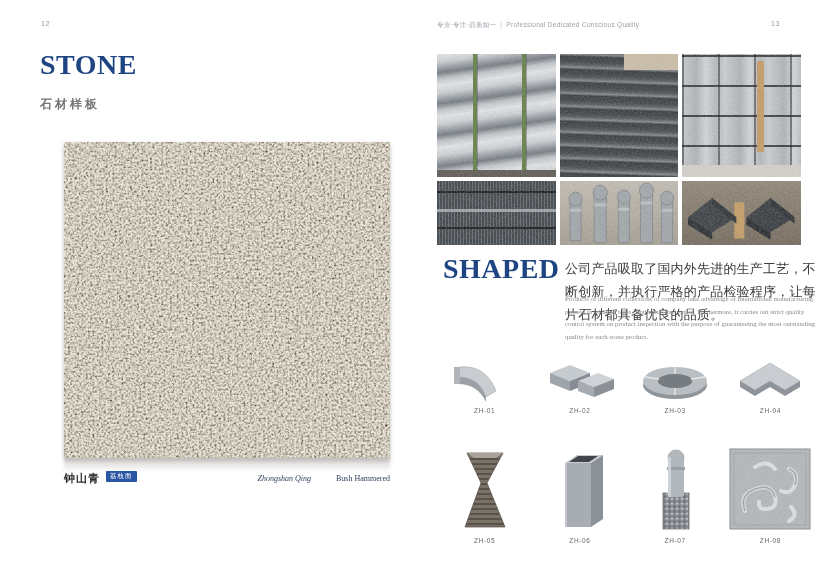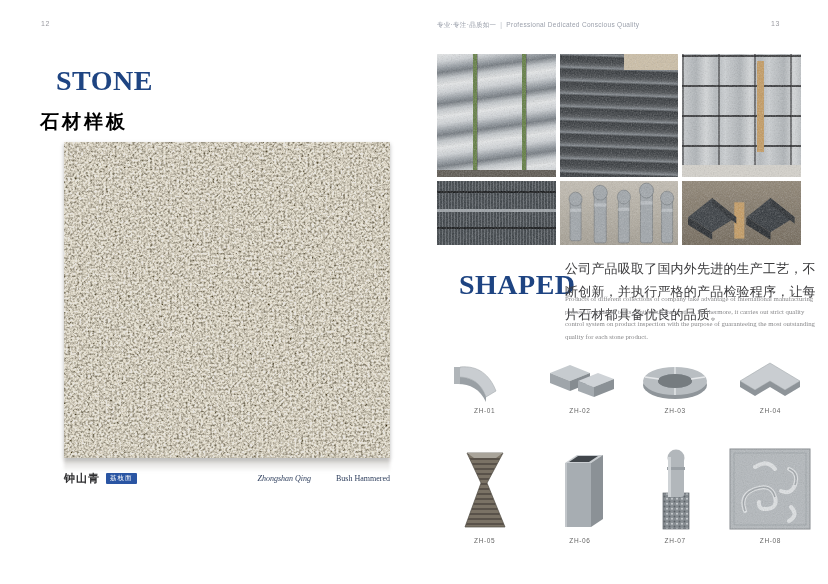--- a/index.html
+++ b/index.html
@@ -13,25 +13,25 @@
 
   
   .pagenum{font-size:7px;color:#9a9aa0;letter-spacing:.5px;}
   #pn-left{left:41px;top:20px;}
   #pn-right{left:771px;top:20px;}
   .slogan{left:437px;top:21px;font-size:6.5px;color:#9ba0ab;letter-spacing:.3px;white-space:nowrap;}
   .slogan .div{margin:0 4px;color:#b7bcc4;}
 
   
   .title-block h1{
-    margin:16px;font-family:"Liberation Serif",serif;font-weight:700;
+    margin:0;font-family:"Liberation Serif",serif;font-weight:700;
     font-size:28px;line-height:25px;color:#1e4482;letter-spacing:.5px;
   }
   .title-block .sub{
-    margin-top:8px;font-size:19px;color:#000000;letter-spacing:3px;font-weight:600;
+    margin-top:19px;font-size:12px;color:#737373;letter-spacing:3px;font-weight:600;
   }
   #title-left{left:40px;top:52px;}
   #title-right{left:443px;top:256px;}
 
   
   .granite-wrap{
     left:64px;top:142px;width:326px;height:316px;overflow:hidden;
     box-shadow:0 2px 4px rgba(0,0,0,.28), inset 0 -3px 5px rgba(0,0,0,.15);
   }
   .granite-wrap svg{display:block;filter:contrast(1.28) brightness(1.03) saturate(.9);}
@@ -39,21 +39,21 @@
   .reflection{
     left:64px;top:459px;width:326px;height:13px;
     background:linear-gradient(to bottom, rgba(120,115,105,.30), rgba(255,255,255,0));
     filter:blur(1.5px);
   }
 
   
   .caption-row{
     left:64px;top:471px;width:326px;display:flex;justify-content:space-between;align-items:center;
   }
-  .cap-left{display:flex;align-items:center;}
+  .cap-left{display:flex;align-items:flex-start;}
   .cap-name-cn{font-size:11px;font-weight:700;color:#2e2e30;letter-spacing:1px;}
   .cap-badge{
     margin-left:6px;background:#2a55a3;color:#fff;font-size:6.5px;
     padding:2px 4px;border-radius:1px;letter-spacing:1px;line-height:1;
   }
   .cap-right{font-family:"Liberation Serif",serif;font-size:8px;color:#31415f;display:flex;align-items:baseline;}
   .cap-name-en{font-style:italic;margin-right:25px;}
 
   
   .photo-grid{

